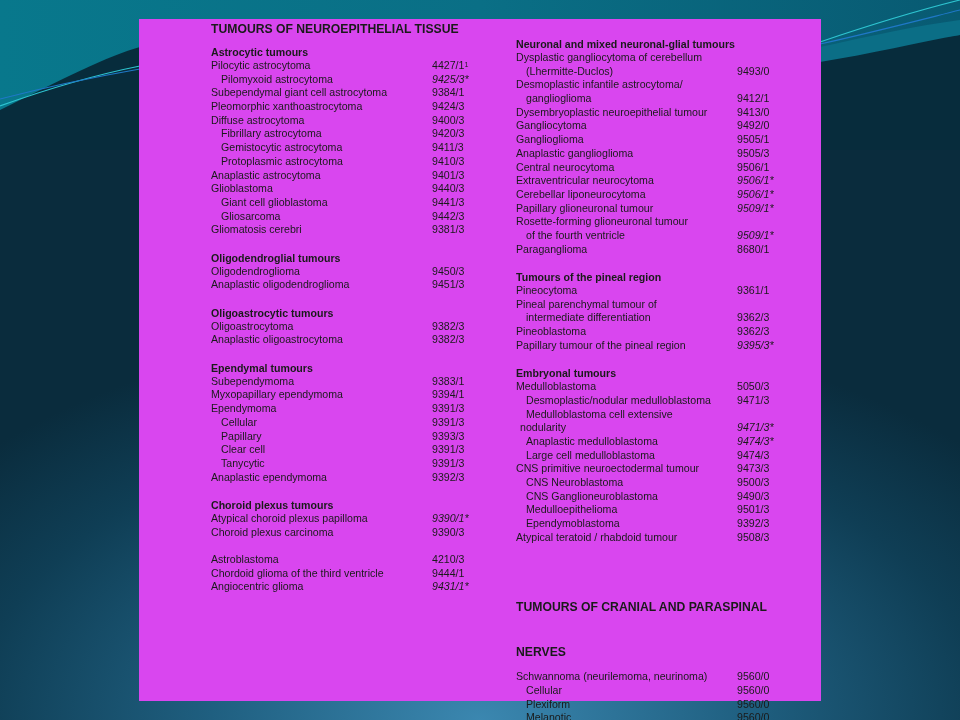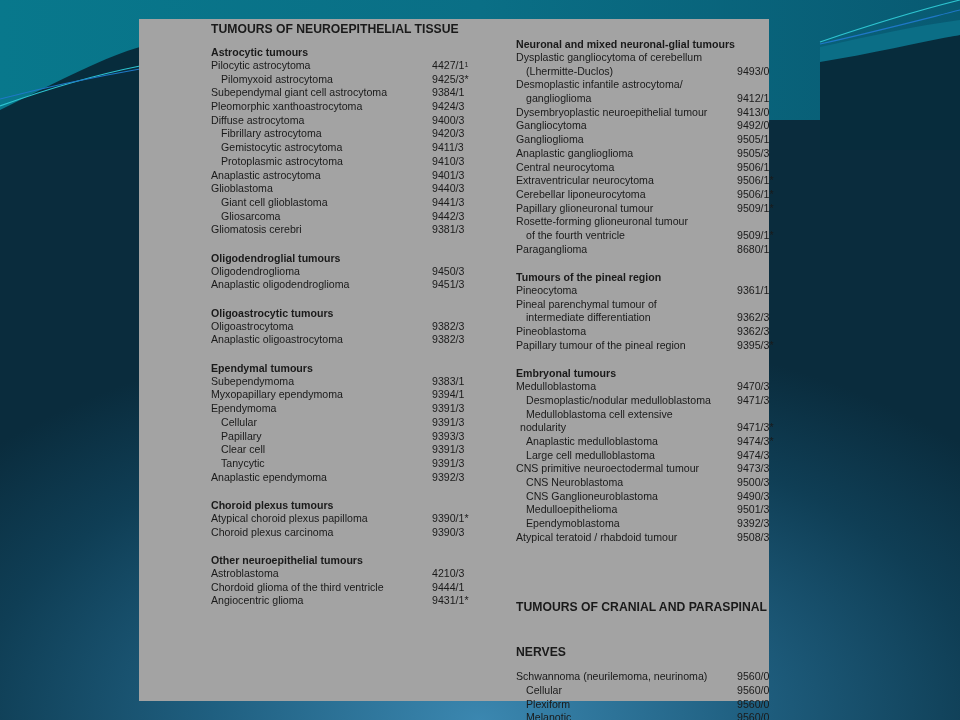--- a/index.html
+++ b/index.html
@@ -3,34 +3,34 @@
 <meta charset="utf-8">
 <style>
   html, body { margin:0; padding:0; }
   body {
     width:960px; height:720px; position:relative; overflow:hidden;
     background: radial-gradient(ellipse 70% 55% at 50% 100%, #3b87b0 0%, #1f5f80 40%, #0f3e55 75%, #0a2c3d 100%);
     font-family: "Liberation Sans", sans-serif;
   }
   .bg-svg { position:absolute; left:0; top:0; width:960px; height:720px; }
   .doc {
-    position:absolute; left:139px; top:19px; width:630px; height:682px;
-    background:#a3a3a3; color:#1a1a1a;
+    position:absolute; left:139px; top:19px; width:682px; height:682px;
+    background:#d946ef; color:#1a1a1a;
   }
   .col { position:absolute; top:0; }
   .col-left { left:72px; width:270px; }
   .col-right { left:377px; width:270px; }
   .row { position:relative; height:13.7px; font-size:10.6px; line-height:13.7px; white-space:nowrap; }
   .row .name { position:absolute; left:0; }
   .row .code { position:absolute; }
   .col-left .row .code { left:221px; }
   .col-right .row .code { left:221px; }
   .row.indent1 .name { left:10px; }
   .row.indent2 .name { left:4px; }
-  .code.italic { }
+  .code.italic { font-style:italic; }
   .sub { font-size:7px; vertical-align:top; position:relative; top:-1px; }
   .heading { font-weight:bold; font-size:10.6px; height:14px; line-height:14px; white-space:nowrap; }
   .big-heading { font-weight:bold; font-size:12.2px; line-height:15px; white-space:nowrap;margin-top:30px; }
   .gap { height:13.7px; }
   .gap-sm { height:8px; }
 </style>
 </head>
 <body>
 
 <svg class="bg-svg" viewBox="0 0 960 720" preserveAspectRatio="none">
@@ -170,21 +170,20 @@
       <div class="heading">Choroid plexus tumours</div>
       <div class="row">
         <span class="name">Atypical choroid plexus papilloma</span>
         <span class="code italic"><span>9390/1*</span></span>
       </div>
       <div class="row">
         <span class="name">Choroid plexus carcinoma</span>
         <span class="code"><span>9390/3</span></span>
       </div>
       <div class="gap"></div>
-      <div class="heading">Other neuroepithelial tumours</div>
       <div class="row">
         <span class="name">Astroblastoma</span>
         <span class="code"><span>4210/3</span></span>
       </div>
       <div class="row">
         <span class="name">Chordoid glioma of the third ventricle</span>
         <span class="code"><span>9444/1</span></span>
       </div>
       <div class="row">
         <span class="name">Angiocentric glioma</span>
@@ -268,21 +267,21 @@
         <span class="code"><span>9362/3</span></span>
       </div>
       <div class="row">
         <span class="name">Papillary tumour of the pineal region</span>
         <span class="code italic"><span>9395/3*</span></span>
       </div>
       <div class="gap"></div>
       <div class="heading">Embryonal tumours</div>
       <div class="row">
         <span class="name">Medulloblastoma</span>
-        <span class="code"><span>9470/3</span></span>
+        <span class="code"><span>5050/3</span></span>
       </div>
       <div class="row indent1">
         <span class="name">Desmoplastic/nodular medulloblastoma</span>
         <span class="code"><span>9471/3</span></span>
       </div>
       <div class="row indent1">
         <span class="name">Medulloblastoma cell extensive</span>
       </div>
       <div class="row indent2">
         <span class="name">nodularity</span>

